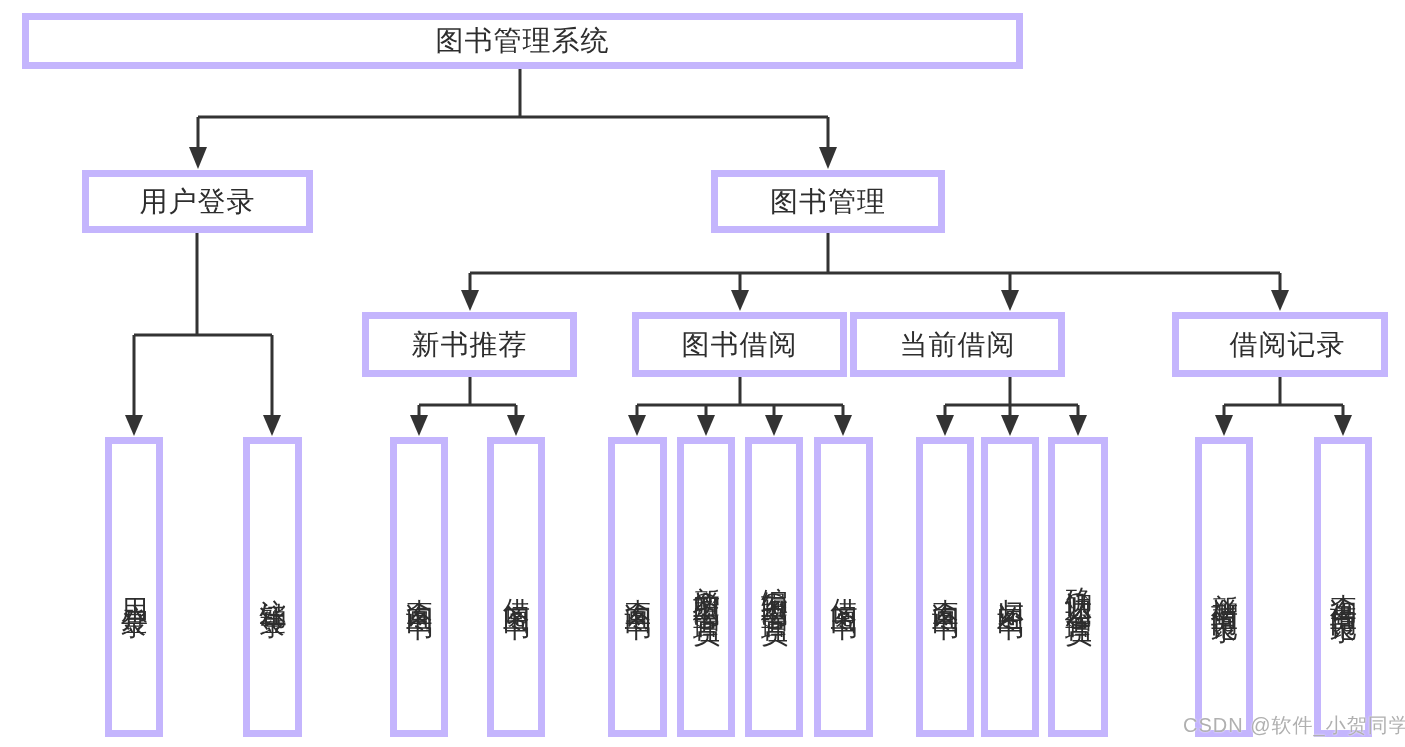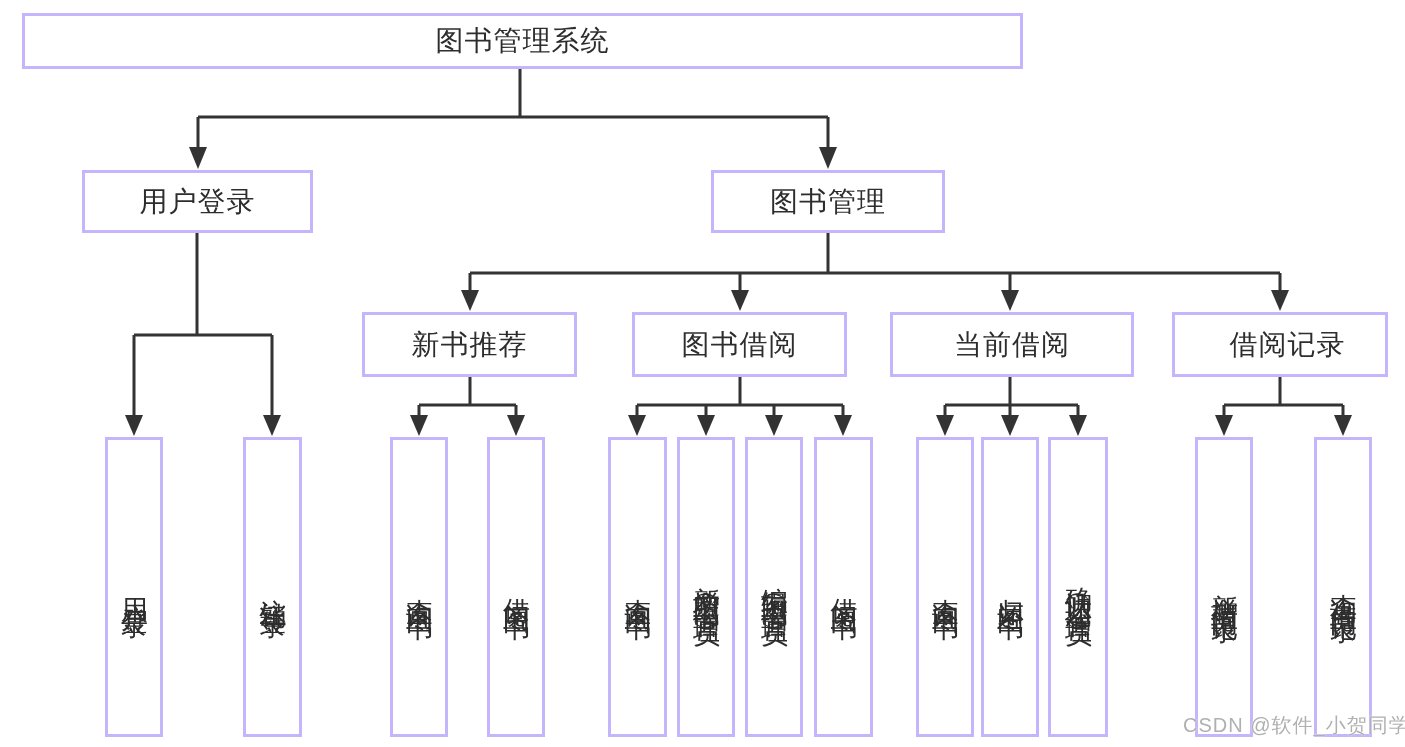--- a/index.html
+++ b/index.html
@@ -18,21 +18,21 @@
   #connectors {
     position: absolute;
     left: 0;
     top: 0;
     z-index: 0;
   }
   .box {
     position: absolute;
     box-sizing: border-box;
     background: #ffffff;
-    border: 3px solid #c4b5fd;
+    border: 7px solid #c4b5fd;
     color: #2d2d2d;
     display: flex;
     align-items: center;
     justify-content: center;
     z-index: 1;
     font-size: 28px;
     line-height: 1;
     white-space: nowrap;
   }
   .box.h {
@@ -104,21 +104,21 @@
     </g>
   </svg>
 
   <div class="box h" style="left:22px; top:13px; width:1001px; height:56px;">图书管理系统</div>
 
   <div class="box h" style="left:82px; top:170px; width:231px; height:63px;">用户登录</div>
   <div class="box h" style="left:711px; top:170px; width:234px; height:63px;">图书管理</div>
 
   <div class="box h" style="left:362px; top:312px; width:215px; height:65px;">新书推荐</div>
   <div class="box h" style="left:632px; top:312px; width:215px; height:65px;">图书借阅</div>
-  <div class="box h" style="left:890px; top:312px; width:244px; height:65px;">当前借阅</div>
+  <div class="box h" style="left:850px; top:312px; width:215px; height:65px;">当前借阅</div>
   <div class="box h" style="left:1172px; top:312px; width:216px; height:65px;padding-left:15px;">借阅记录</div>
 
   <div class="box v" style="left:105px; top:437px; width:58px; height:300px;">用户登录</div>
   <div class="box v" style="left:243px; top:437px; width:59px; height:300px;">注销登录</div>
 
   <div class="box v" style="left:390px; top:437px; width:58px; height:300px;">查询图书</div>
   <div class="box v" style="left:487px; top:437px; width:58px; height:300px;">借阅图书</div>
 
   <div class="box v" style="left:608px; top:437px; width:59px; height:300px;">查询图书</div>
   <div class="box v" style="left:677px; top:437px; width:58px; height:300px;">新增图书（管理员）</div>

